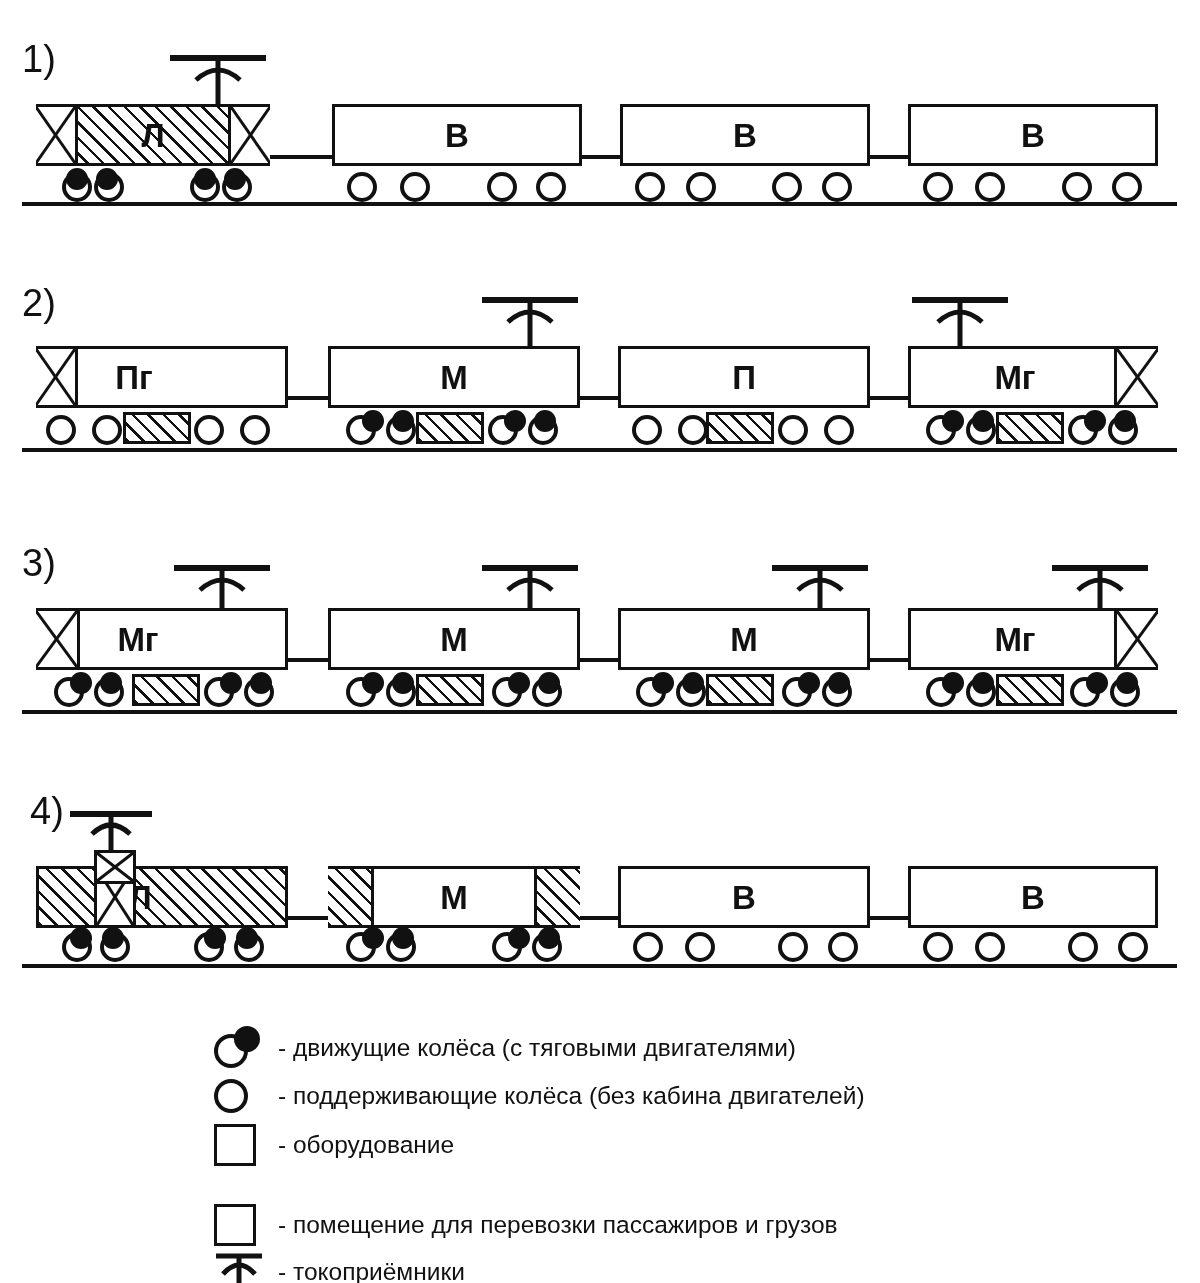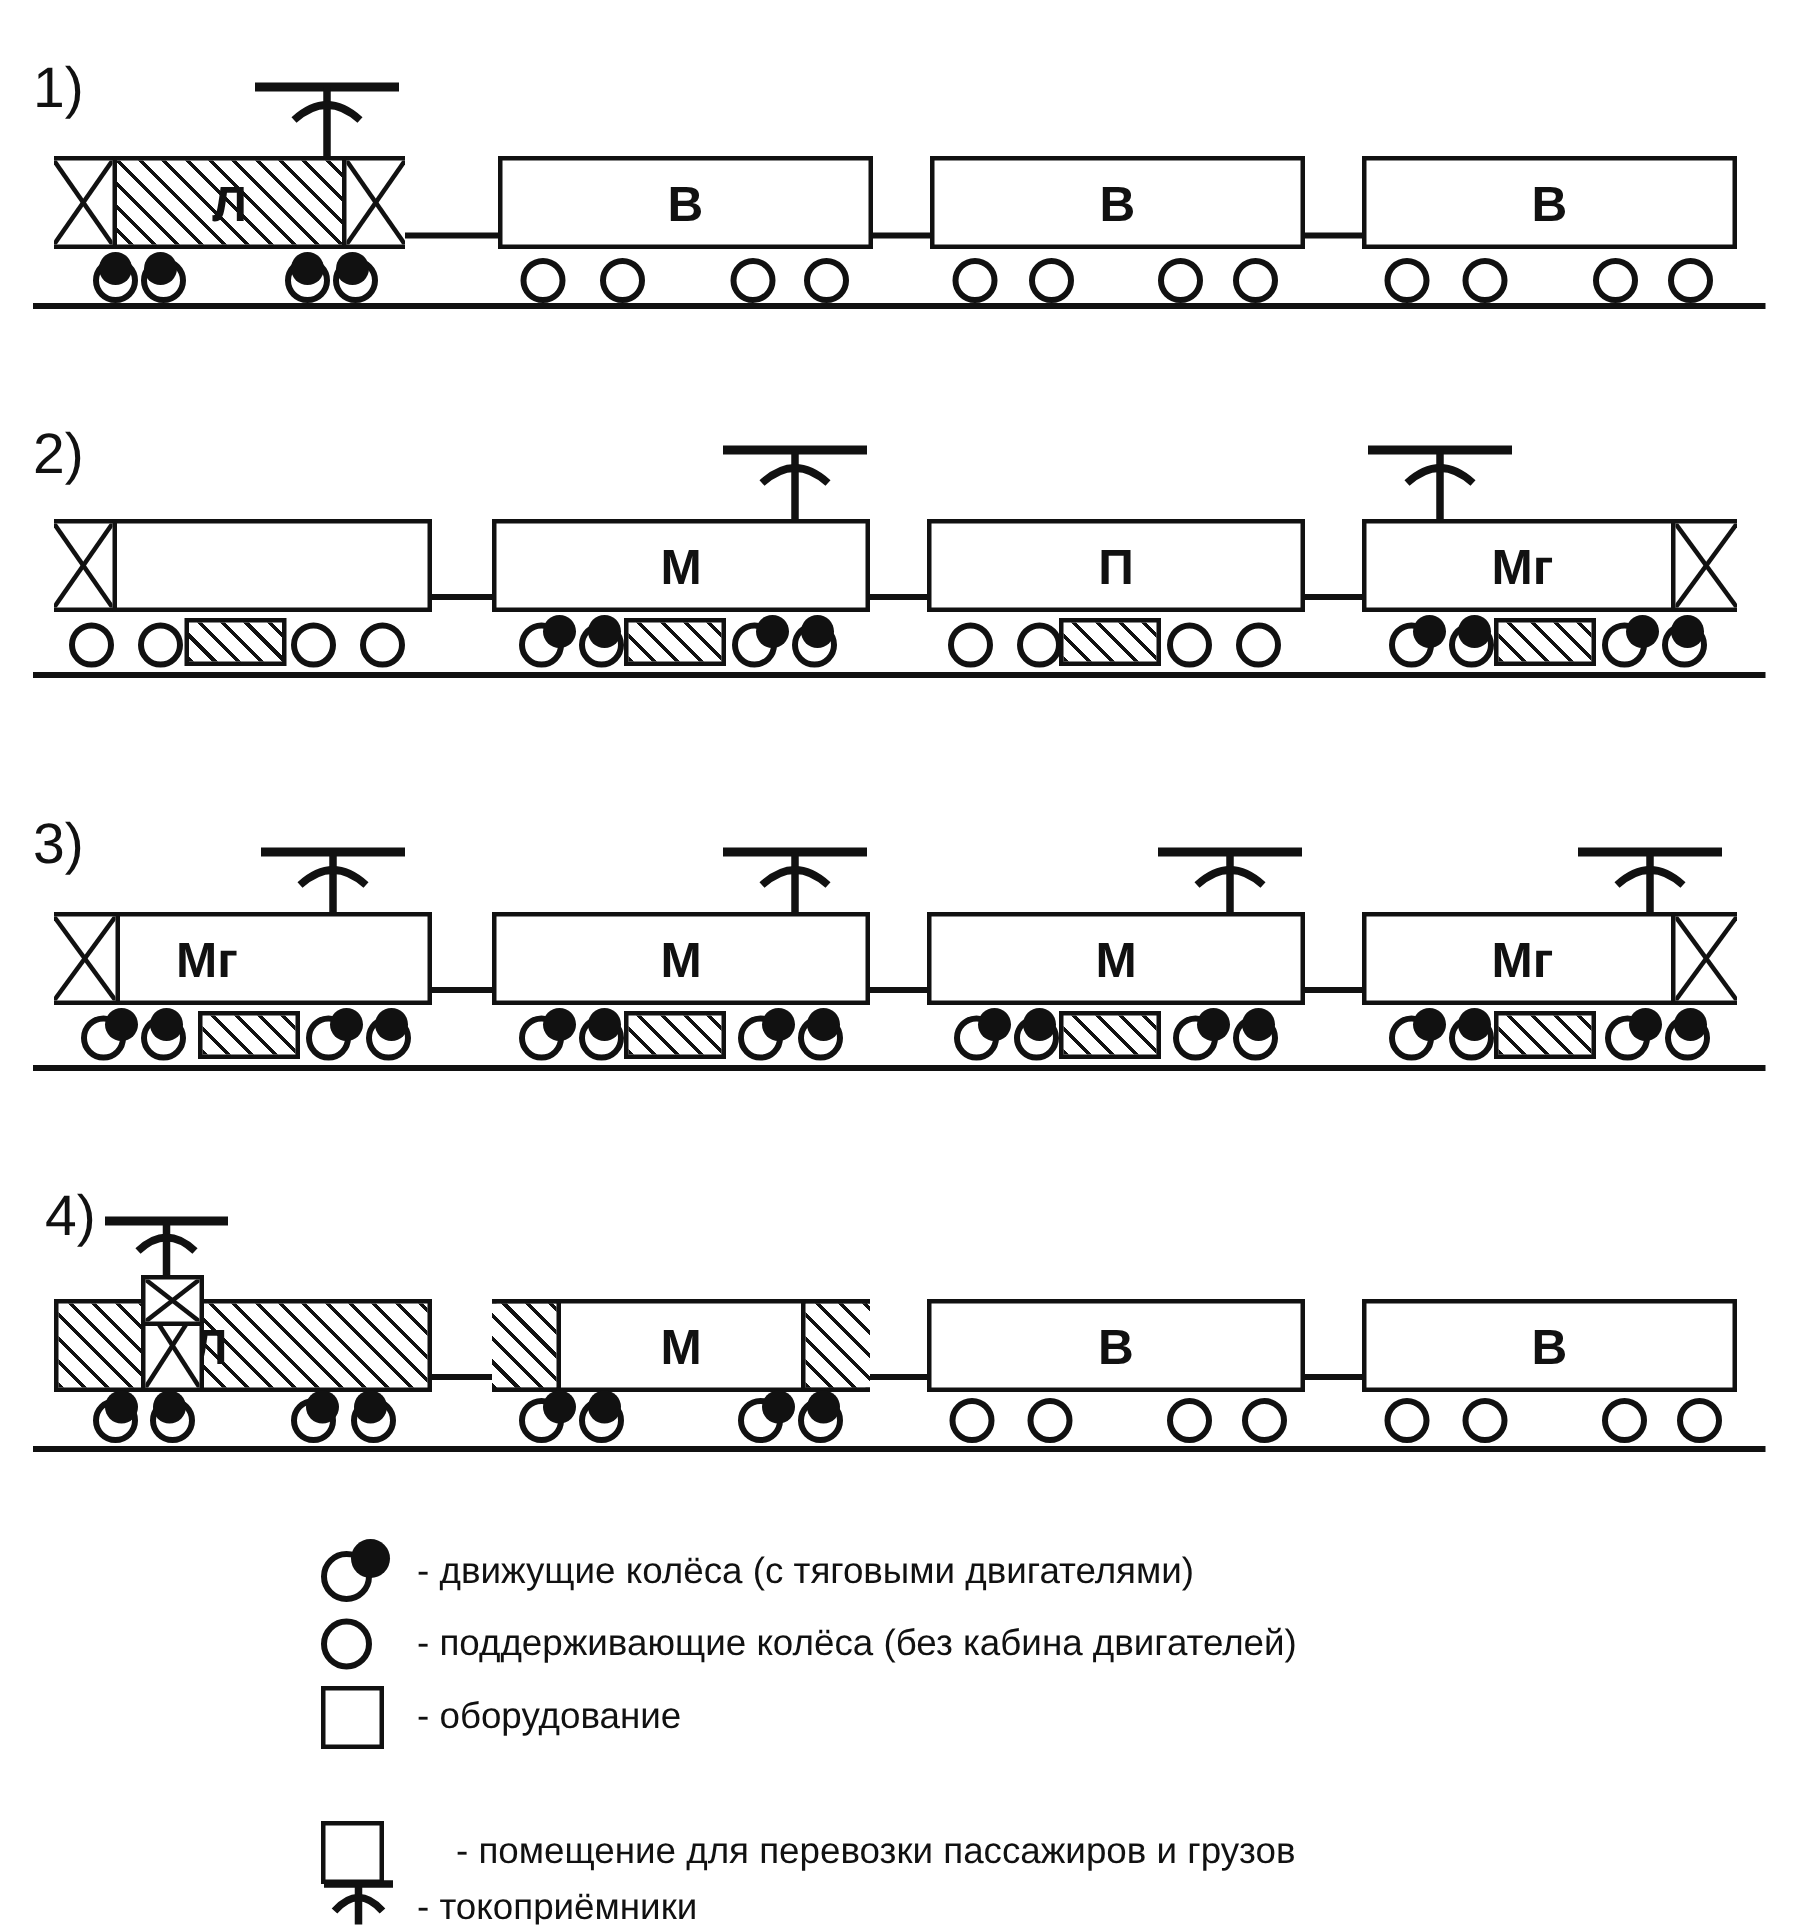--- a/index.html
+++ b/index.html
@@ -165,20 +165,21 @@
     <div class="rail" style="left:22px;top:188px;width:1155px;"></div>
 
     <div class="veh">
       <div class="body plain" style="left:36px;top:86px;width:252px;height:62px;">
         <div class="panel plain nob-l" style="left:-3px;top:-3px;width:42px;height:62px;">
           <svg class="cross" viewBox="0 0 42 62" preserveAspectRatio="none">
             <line x1="0" y1="0" x2="42" y2="62" stroke="#111" stroke-width="3" vector-effect="non-scaling-stroke"></line>
             <line x1="42" y1="0" x2="0" y2="62" stroke="#111" stroke-width="3" vector-effect="non-scaling-stroke"></line>
           </svg>
         </div>
+        <div class="body-label label-shift" style="transform:translateX(-28px);">Пг</div>
       </div>
       <div class="underbox hatch" style="left:123px;top:152px;width:68px;height:32px;"></div>
       <div class="wheel" style="left:46px;top:155px;"></div>
       <div class="wheel" style="left:92px;top:155px;"></div>
       <div class="wheel" style="left:194px;top:155px;"></div>
       <div class="wheel" style="left:240px;top:155px;"></div>
     </div>
     <div class="coupler" style="left:288px;top:136px;width:40px;"></div>
 
     <div class="veh">
@@ -435,21 +436,21 @@
     </div>
 
     <div class="leg-row" style="left:214px;top:113px;text-align:center;">
       <div class="leg-icon" style="width:56px;height:44px;">
         <div class="leg-sq hatch" style="position:absolute;left:0;top:1px;"></div>
       </div>
       <div class="leg-text" style="margin-left:8px;">- оборудование</div>
     </div>
 
 
-    <div class="leg-row" style="left:214px;top:203px;gap:26px;">
+    <div class="leg-row" style="left:214px;top:193px;">
       <div class="leg-icon" style="width:56px;height:44px;">
         <div class="leg-sq" style="position:absolute;left:0;top:1px;"></div>
       </div>
       <div class="leg-text" style="margin-left:8px;">- помещение для перевозки пассажиров и грузов</div>
     </div>
 
     <div class="leg-row" style="left:214px;top:240px;">
       <div class="leg-icon" style="width:56px;height:44px;">
         <svg width="56" height="44" style="position:absolute;left:-4px;top:0;">
           <line x1="6" y1="6" x2="52" y2="6" stroke="#111" stroke-width="5"></line>

